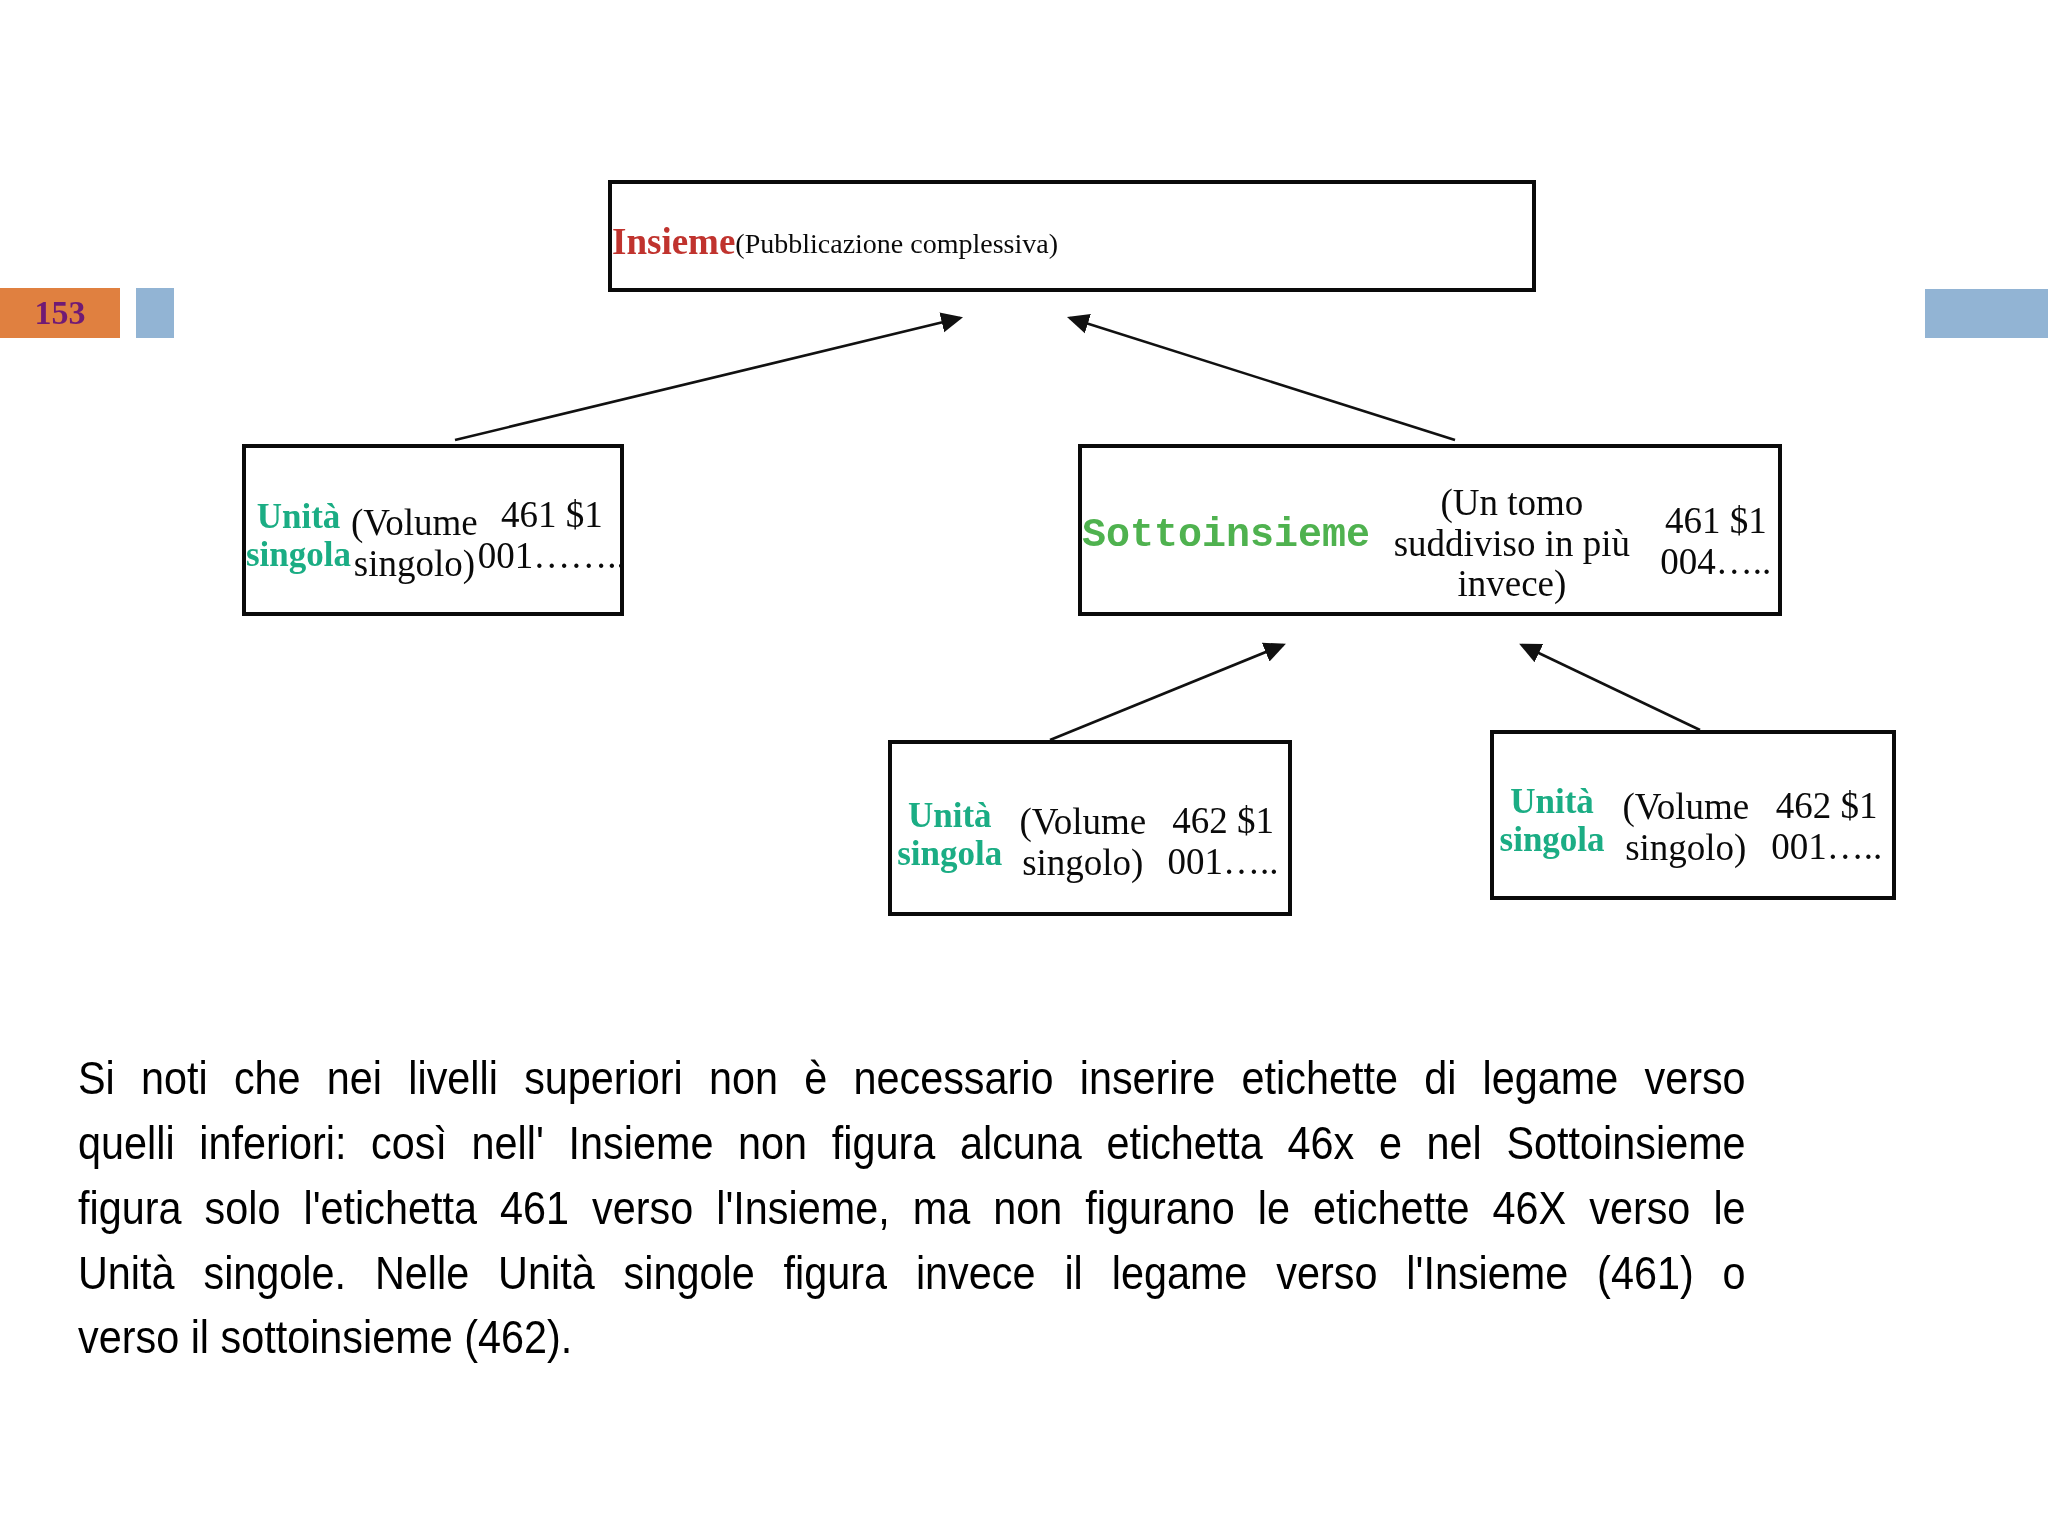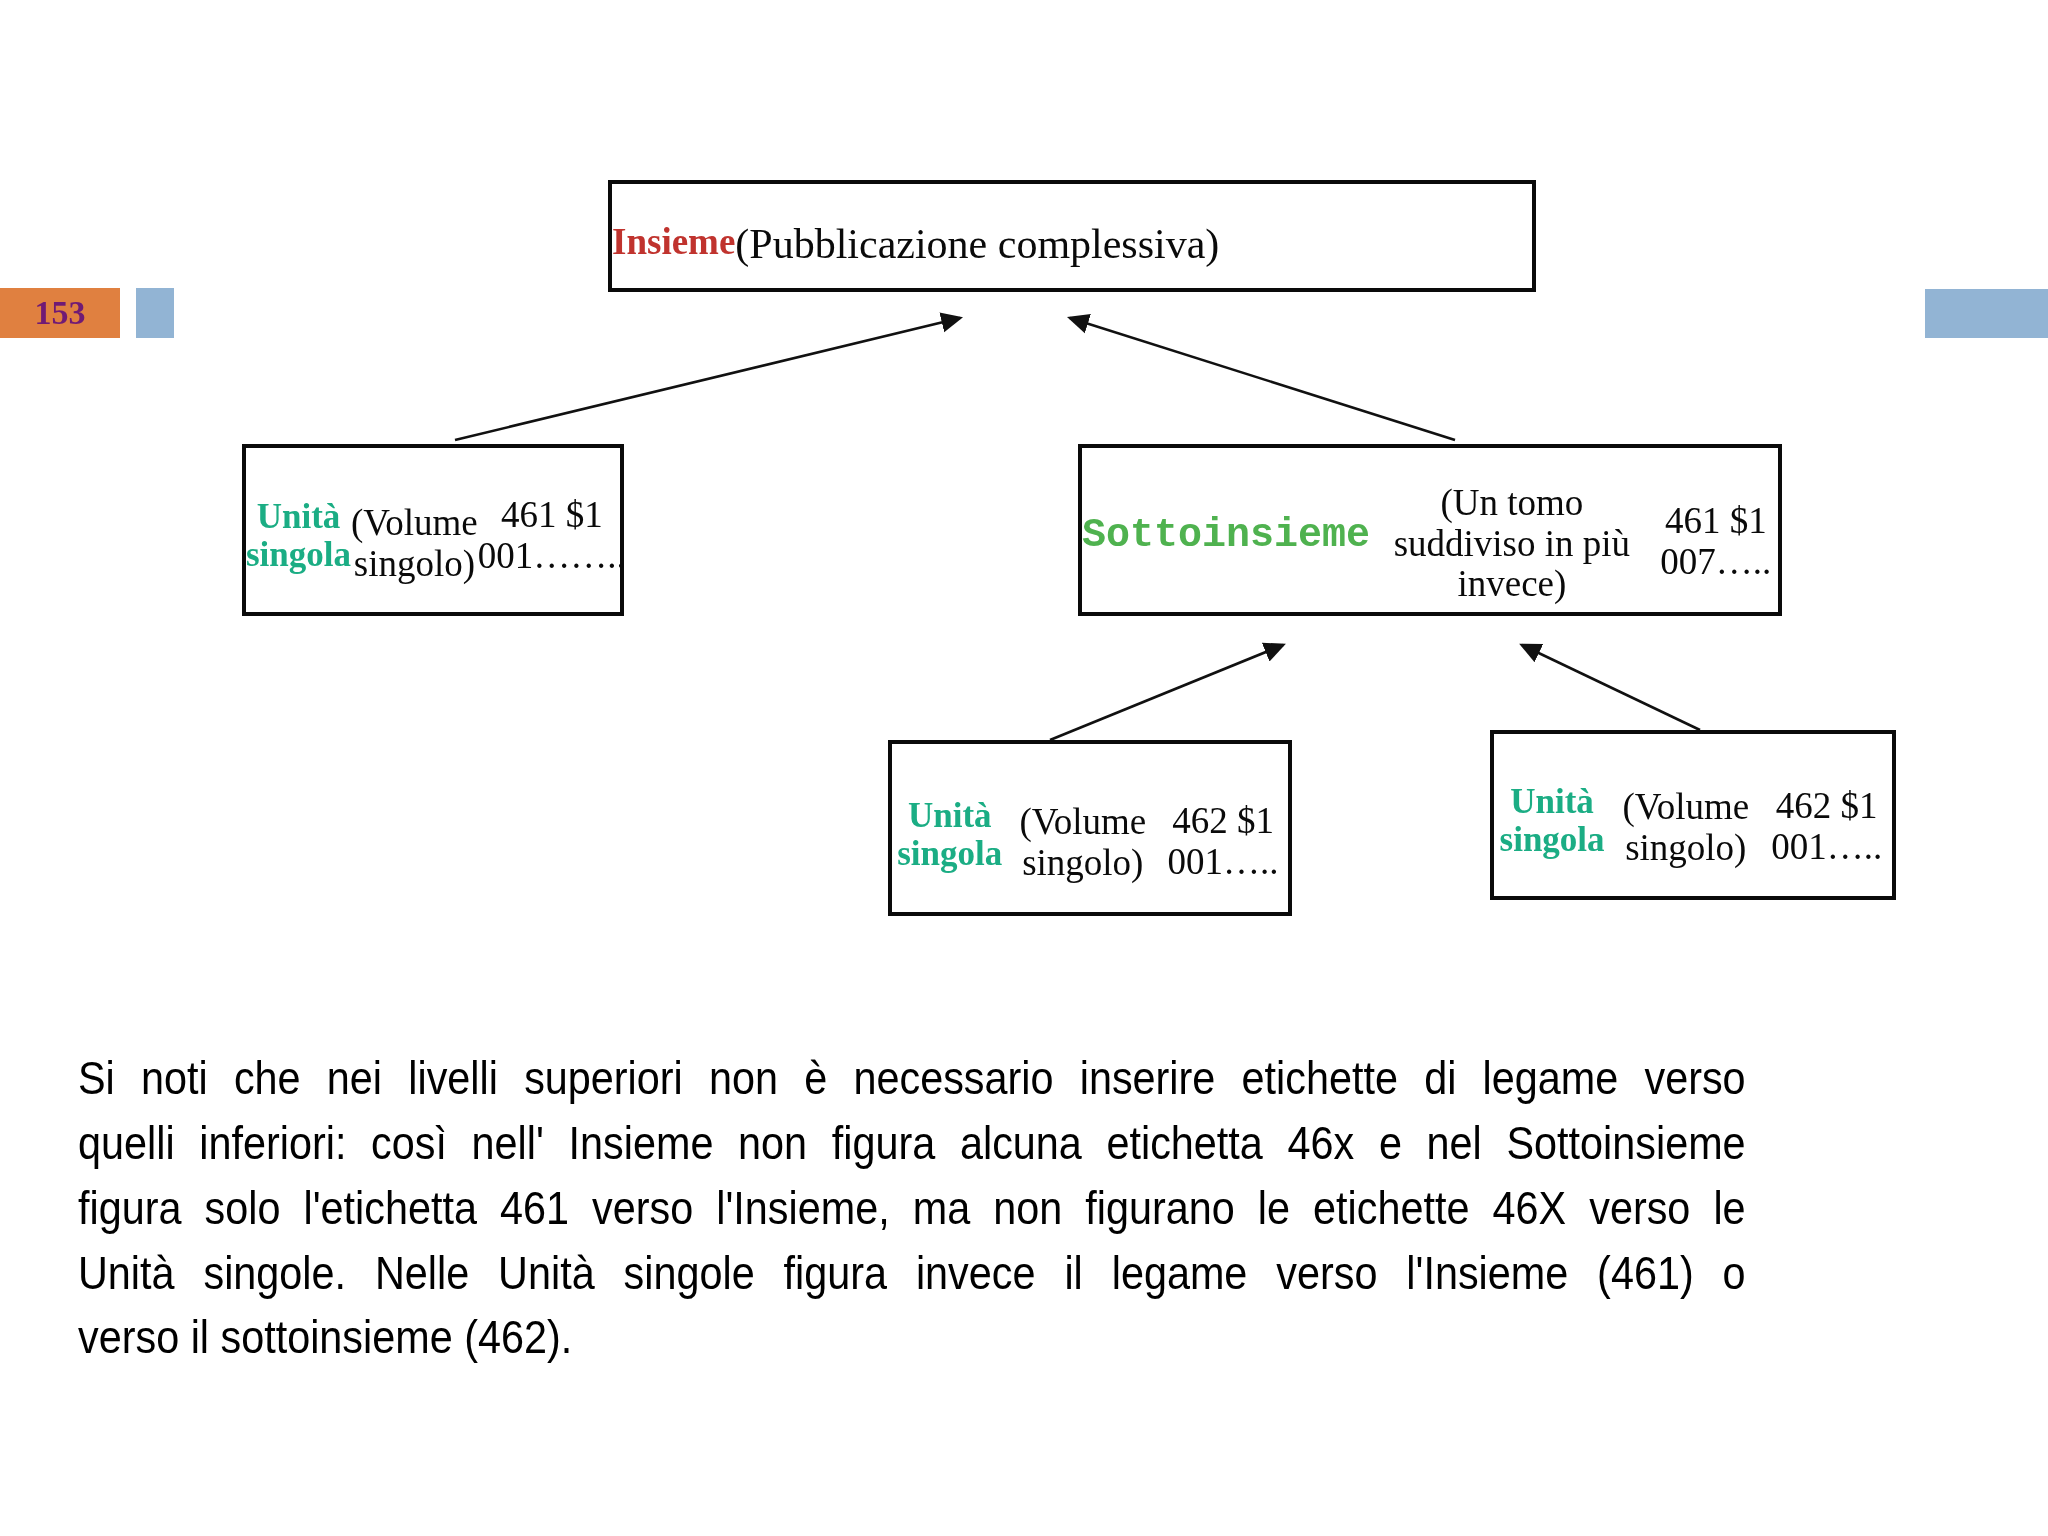--- a/index.html
+++ b/index.html
@@ -91,21 +91,21 @@
     line-height: 1.1;
   }
 
   
   #node-insieme {
     left: 608px; top: 180px; width: 928px; height: 112px;
     justify-content: flex-start;
     padding-top: 12px;
   }
   #node-insieme .title { font-size: 37px; color: #C0332E; }
-  #node-insieme .sub { font-size: 42px; margin-top: 5px; }
+  #node-insieme .sub { font-size: 28px; margin-top: 5px; }
 
   #node-unita-left {
     left: 242px; top: 444px; width: 382px; height: 172px;
     justify-content: flex-start;
     padding-top: 12px;
   }
   #node-unita-left .title { font-size: 35px; color: #1BAD84; }
   #node-unita-left .sub { font-size: 37px; margin-top: 16px; }
   #node-unita-left .code { font-size: 37px; margin-top: 0; }
 
@@ -190,21 +190,21 @@
 
     <div class="node" id="node-unita-left">
       <div class="title">Unità singola</div>
       <div class="sub">(Volume singolo)</div>
       <div class="code">461 $1 001……..</div>
     </div>
 
     <div class="node" id="node-sottoinsieme">
       <div class="title">Sottoinsieme</div>
       <div class="sub">(Un tomo suddiviso in più invece)</div>
-      <div class="code">461 $1 007…..</div>
+      <div class="code">461 $1 004…..</div>
     </div>
 
     <div class="node" id="node-unita-b1">
       <div class="title">Unità singola</div>
       <div class="sub">(Volume singolo)</div>
       <div class="code">462 $1 001…..</div>
     </div>
 
     <div class="node" id="node-unita-b2">
       <div class="title">Unità singola</div>

